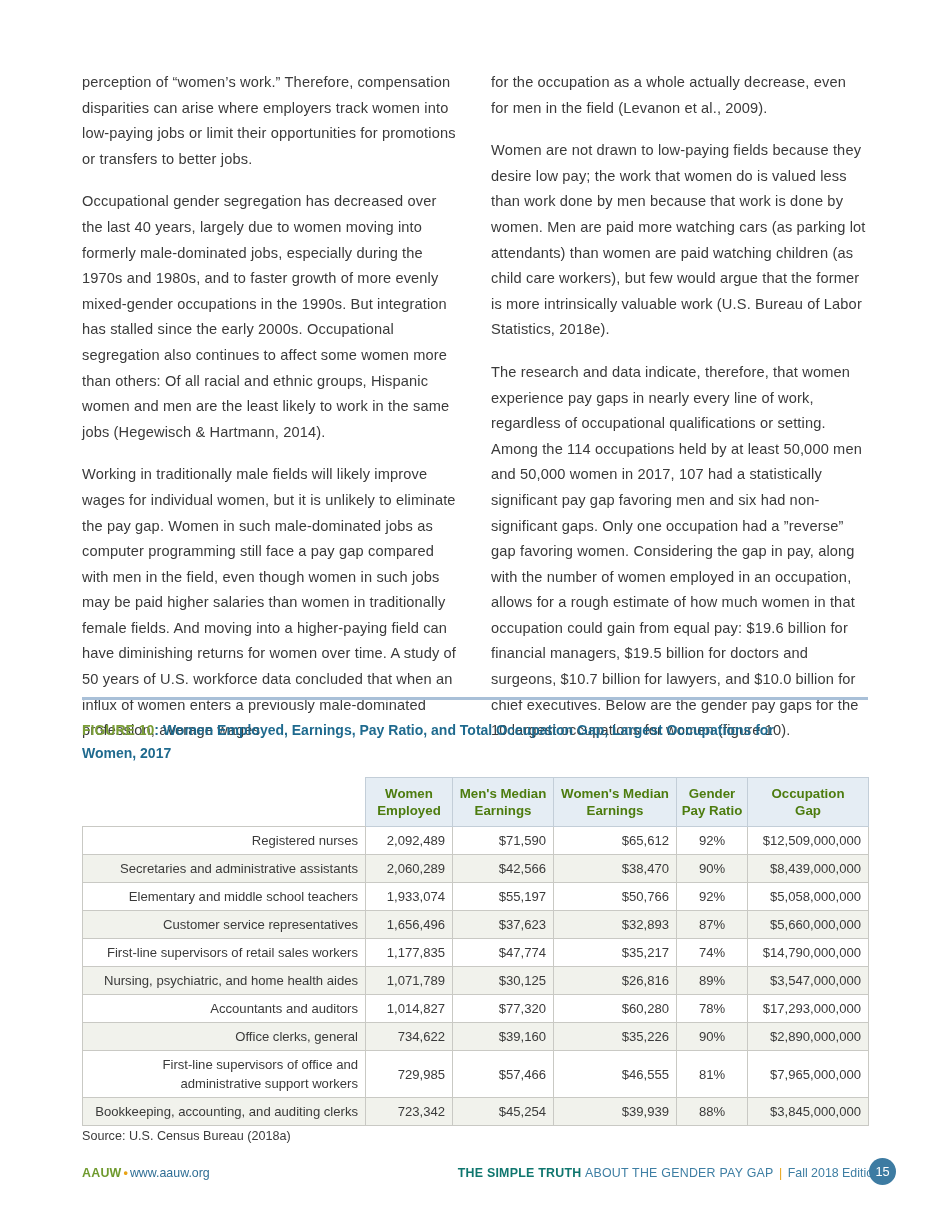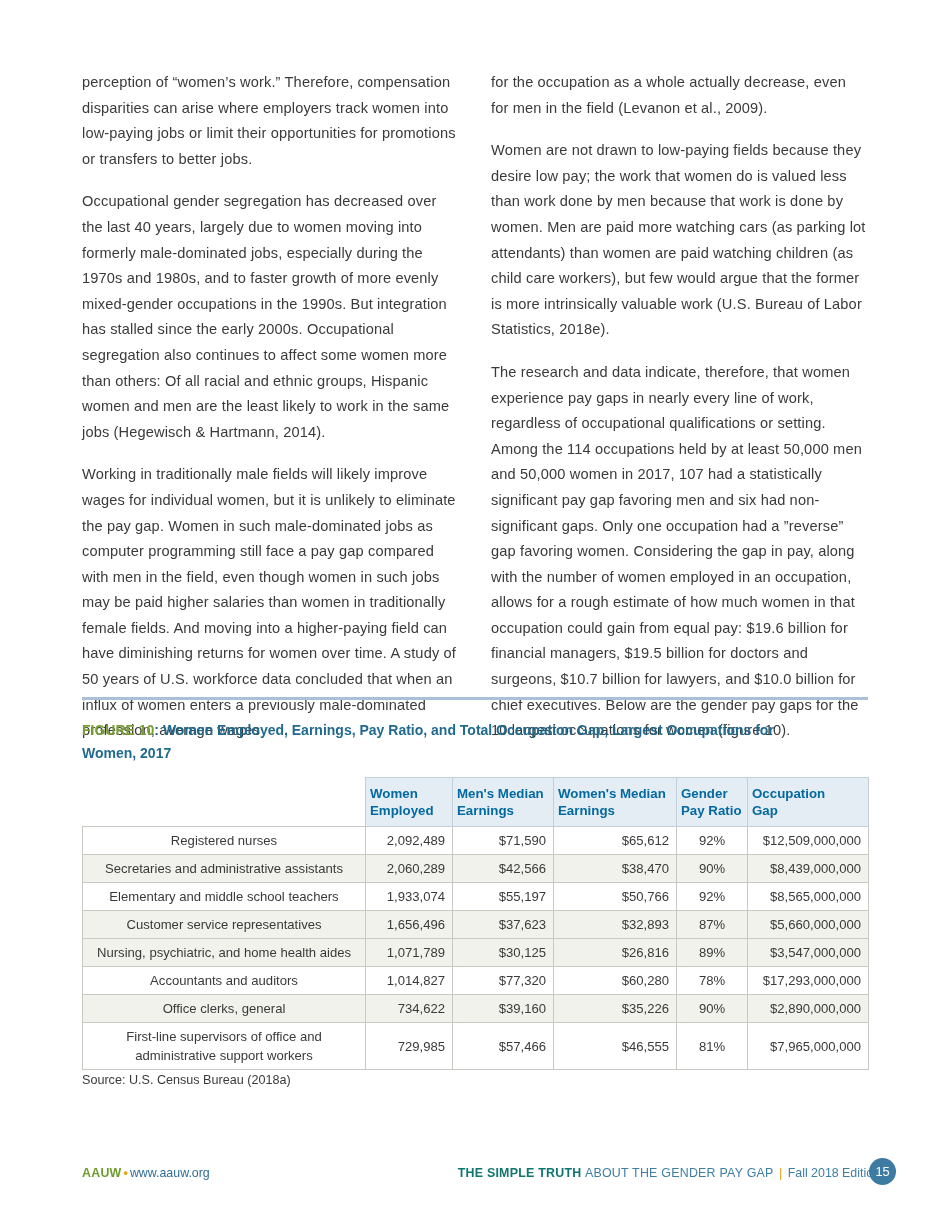--- a/index.html
+++ b/index.html
@@ -82,36 +82,36 @@
     color: #3a3a3a;
   }
   table.figtable th,
   table.figtable td {
     border: 1px solid #c9c9c4;
     padding: 4px 7px;
     vertical-align: middle;
   }
   table.figtable thead th {
     background: #e5edf4;
-    color: #0369a1;
+    color: #4d7c0f;
     font-weight: bold;
     font-size: 13.3px;
     line-height: 17px;
-    text-align: left;
+    text-align: center;
     border-color: #c3ced8;
     padding: 7px 4px;
   }
   table.figtable thead th.blank {
     background: #ffffff;
     border-left-color: #ffffff;
     border-top-color: #ffffff;
     border-bottom-color: #c9c9c4;
   }
   table.figtable tbody td.occ {
-    text-align: center;
+    text-align: right;
     line-height: 19px;
     margin-left: 16px;
   }
   table.figtable tbody td.num {
     text-align: right;
   }
   table.figtable tbody td.ctr {
     text-align: center;
   }
   table.figtable tbody tr.alt td {
@@ -273,30 +273,38 @@
           <td class="num">$38,470</td>
           <td class="ctr">90%</td>
           <td class="num">$8,439,000,000</td>
         </tr>
         <tr>
           <td class="occ">Elementary and middle school teachers</td>
           <td class="num">1,933,074</td>
           <td class="num">$55,197</td>
           <td class="num">$50,766</td>
           <td class="ctr">92%</td>
-          <td class="num">$8,565,000,000</td>
+          <td class="num">$5,058,000,000</td>
         </tr>
         <tr class="alt">
           <td class="occ">Customer service representatives</td>
           <td class="num">1,656,496</td>
           <td class="num">$37,623</td>
           <td class="num">$32,893</td>
           <td class="ctr">87%</td>
           <td class="num">$5,660,000,000</td>
         </tr>
+        <tr>
+          <td class="occ">First-line supervisors of retail sales workers</td>
+          <td class="num">1,177,835</td>
+          <td class="num">$47,774</td>
+          <td class="num">$35,217</td>
+          <td class="ctr">74%</td>
+          <td class="num">$14,790,000,000</td>
+        </tr>
         <tr class="alt">
           <td class="occ">Nursing, psychiatric, and home health aides</td>
           <td class="num">1,071,789</td>
           <td class="num">$30,125</td>
           <td class="num">$26,816</td>
           <td class="ctr">89%</td>
           <td class="num">$3,547,000,000</td>
         </tr>
         <tr>
           <td class="occ">Accountants and auditors</td>
@@ -315,20 +323,28 @@
           <td class="num">$2,890,000,000</td>
         </tr>
         <tr>
           <td class="occ">First-line supervisors of office and administrative support workers</td>
           <td class="num">729,985</td>
           <td class="num">$57,466</td>
           <td class="num">$46,555</td>
           <td class="ctr">81%</td>
           <td class="num">$7,965,000,000</td>
         </tr>
+        <tr class="alt">
+          <td class="occ">Bookkeeping, accounting, and auditing clerks</td>
+          <td class="num">723,342</td>
+          <td class="num">$45,254</td>
+          <td class="num">$39,939</td>
+          <td class="ctr">88%</td>
+          <td class="num">$3,845,000,000</td>
+        </tr>
       </tbody>
     </table>
 
     <div class="source">Source: U.S. Census Bureau (2018a)</div>
   </div>
 
   <div class="footer">
     <div class="footer-left"><span class="aauw">AAUW</span><span class="dot">•</span><span class="url">www.aauw.org</span></div>
     <div class="footer-right"><span class="truth">THE SIMPLE TRUTH</span>&nbsp;<span class="about">ABOUT THE GENDER PAY GAP</span>&nbsp;<span class="bar">|</span>&nbsp;<span class="edition">Fall 2018 Edition</span></div>
   </div>

